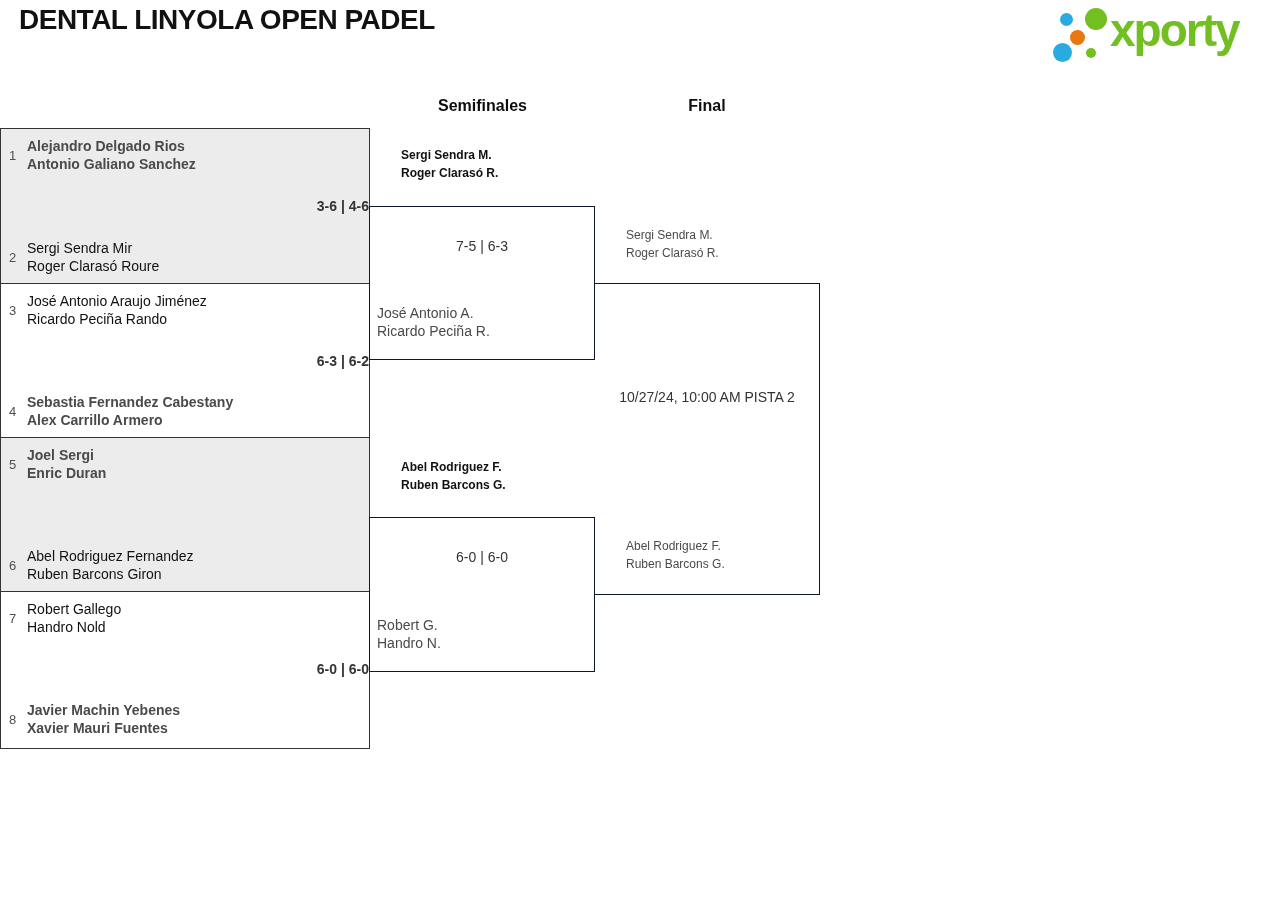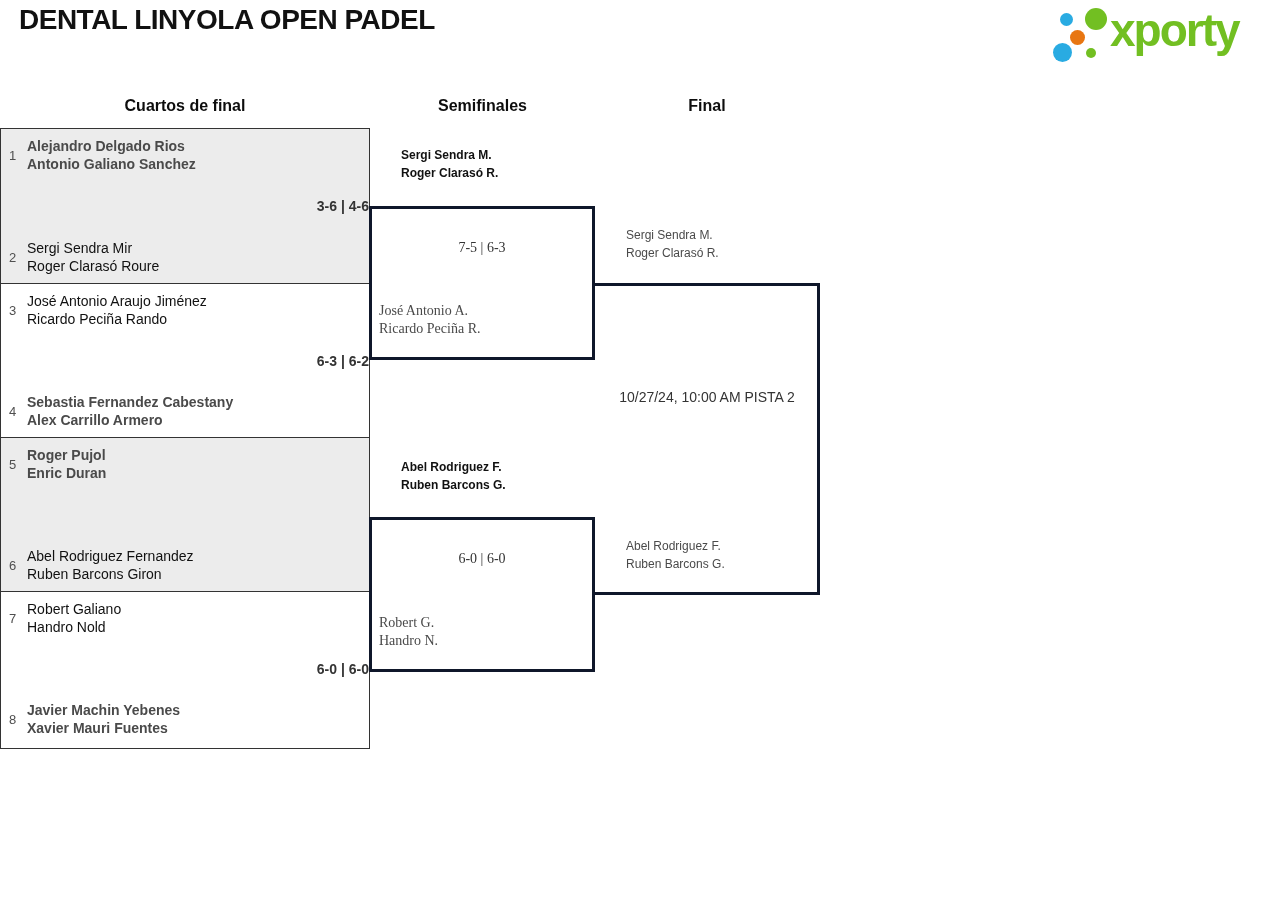--- a/index.html
+++ b/index.html
@@ -91,21 +91,21 @@
     left: 0; top: 50%;
     transform: translateY(-50%);
     width: 100%;
     text-align: right;
     font-size: 14px;
     color: #333333;
     font-weight: bold;
   }
 
   
-  .match-box { position: absolute; border: 3px solid #0f172a; background: transparent; font-family: Liberation Serif, serif; }
+  .match-box { position: absolute; border: 1px solid #0f172a; background: transparent; }
   .sf1-box   { left: 369px; top: 206px; width: 226px; height: 154px; }
   .sf2-box   { left: 369px; top: 517px; width: 226px; height: 155px; }
   .final-box { left: 594px; top: 283px; width: 226px; height: 312px; border-left: none; }
 
   .box-score {
     position: absolute;
     left: 0; top: 31px;
     width: 100%;
     text-align: center;
     font-size: 14px;
@@ -152,21 +152,20 @@
 
   <div class="logo">
     <span class="dot dot-blue-small"></span>
     <span class="dot dot-green-big"></span>
     <span class="dot dot-orange"></span>
     <span class="dot dot-blue-big"></span>
     <span class="dot dot-green-small"></span>
     <span class="logo-text">xporty</span>
   </div>
 
-  <div class="col-header qf">Cuartos de final</div>
   <div class="col-header sf">Semifinales</div>
   <div class="col-header final">Final</div>
 
   <div class="qf-column">
 
     <div class="qf-match shaded">
       <div class="team-row">
         <div class="seed">1</div>
         <div class="team">
           <div>Alejandro Delgado Rios</div>
@@ -198,38 +197,38 @@
           <div>Sebastia Fernandez Cabestany</div>
           <div>Alex Carrillo Armero</div>
         </div>
       </div>
     </div>
 
     <div class="qf-match shaded">
       <div class="team-row">
         <div class="seed">5</div>
         <div class="team">
-          <div>Roger Pujol</div>
+          <div>Joel Sergi</div>
           <div>Enric Duran</div>
         </div>
       </div>
       <div class="team-row">
         <div class="seed">6</div>
         <div class="team winner">
           <div>Abel Rodriguez Fernandez</div>
           <div>Ruben Barcons Giron</div>
         </div>
       </div>
     </div>
 
     <div class="qf-match">
       <div class="team-row">
         <div class="seed">7</div>
         <div class="team winner">
-          <div>Robert Galiano</div>
+          <div>Robert Gallego</div>
           <div>Handro Nold</div>
         </div>
       </div>
       <div class="score">6-0 | 6-0</div>
       <div class="team-row">
         <div class="seed">8</div>
         <div class="team">
           <div>Javier Machin Yebenes</div>
           <div>Xavier Mauri Fuentes</div>
         </div>

